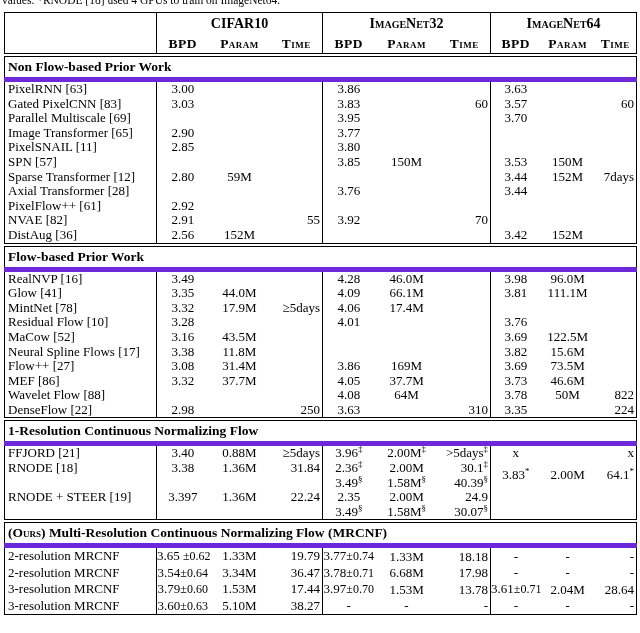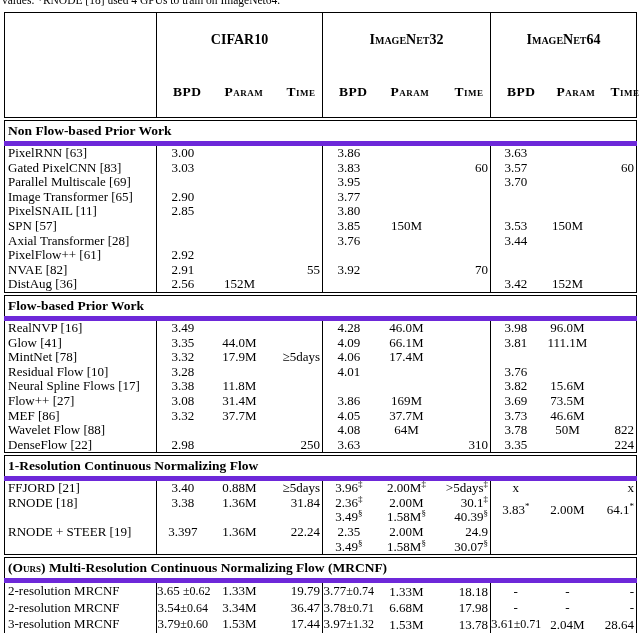--- a/index.html
+++ b/index.html
@@ -7,21 +7,21 @@
     width:640px; height:633px; overflow:hidden; background:#ffffff;
     font-family:"Liberation Serif","DejaVu Serif",serif; color:#000;
   }
   .caption {
     font-size:11.5px; line-height:12px; margin:-6px 0 6px 2px; white-space:nowrap;
   }
   table.results {
     border-collapse:collapse; table-layout:fixed; width:632px; margin-left:4px;
     border:1.5px solid #000;
   }
-  thead th { font-weight:normal; padding:16px; }
+  thead th { font-weight:normal; padding:0; }
   th.group { font-weight:bold; font-size:14px; text-align:center; height:21px; }
   .sc { font-variant:small-caps; }
   th.sub { font-variant:small-caps; font-size:13.5px; text-align:center; height:19px; letter-spacing:0.5px;font-weight:bold; }
   .g-start { border-left:1px solid #000; }
   tbody { border-top:4px double #000; }
   th.section-title {
     text-align:left; font-weight:bold; font-size:13.5px;
     padding:2px 0 2px 3px; border-bottom:5px solid #6d28d9;
   }
   tbody td { font-size:13px; line-height:14.6px; padding:0; vertical-align:middle; }
@@ -143,20 +143,32 @@
         <td class="val param"></td>
         <td class="val time"></td>
         <td class="val bpd g-start">3.85</td>
         <td class="val param">150M</td>
         <td class="val time"></td>
         <td class="val bpd g-start">3.53</td>
         <td class="val param">150M</td>
         <td class="val time"></td>
       </tr>
       <tr>
+        <td class="model">Sparse Transformer [12]</td>
+        <td class="val bpd g-start">2.80</td>
+        <td class="val param">59M</td>
+        <td class="val time"></td>
+        <td class="val bpd g-start"></td>
+        <td class="val param"></td>
+        <td class="val time"></td>
+        <td class="val bpd g-start">3.44</td>
+        <td class="val param">152M</td>
+        <td class="val time">7days</td>
+      </tr>
+      <tr>
         <td class="model">Axial Transformer [28]</td>
         <td class="val bpd g-start"></td>
         <td class="val param"></td>
         <td class="val time"></td>
         <td class="val bpd g-start">3.76</td>
         <td class="val param"></td>
         <td class="val time"></td>
         <td class="val bpd g-start">3.44</td>
         <td class="val param"></td>
         <td class="val time"></td>
@@ -241,20 +253,32 @@
       <tr>
         <td class="model">Residual Flow [10]</td>
         <td class="val bpd g-start">3.28</td>
         <td class="val param"></td>
         <td class="val time"></td>
         <td class="val bpd g-start">4.01</td>
         <td class="val param"></td>
         <td class="val time"></td>
         <td class="val bpd g-start">3.76</td>
         <td class="val param"></td>
+        <td class="val time"></td>
+      </tr>
+      <tr>
+        <td class="model">MaCow [52]</td>
+        <td class="val bpd g-start">3.16</td>
+        <td class="val param">43.5M</td>
+        <td class="val time"></td>
+        <td class="val bpd g-start"></td>
+        <td class="val param"></td>
+        <td class="val time"></td>
+        <td class="val bpd g-start">3.69</td>
+        <td class="val param">122.5M</td>
         <td class="val time"></td>
       </tr>
       <tr>
         <td class="model">Neural Spline Flows [17]</td>
         <td class="val bpd g-start">3.38</td>
         <td class="val param">11.8M</td>
         <td class="val time"></td>
         <td class="val bpd g-start"></td>
         <td class="val param"></td>
         <td class="val time"></td>
@@ -378,21 +402,21 @@
         <td class="val time">17.98</td>
         <td class="val bpd g-start">-</td>
         <td class="val param">-</td>
         <td class="val time">-</td>
       </tr>
       <tr>
         <td class="model">3-resolution MRCNF</td>
         <td class="val bpd g-start">3.79<span class="err">±0.60</span></td>
         <td class="val param">1.53M</td>
         <td class="val time">17.44</td>
-        <td class="val bpd g-start">3.97<span class="err">±1.32</span></td>
+        <td class="val bpd g-start">3.97<span class="err">±0.70</span></td>
         <td class="val param">1.53M</td>
         <td class="val time">13.78</td>
         <td class="val bpd g-start">3.61<span class="err">±0.71</span></td>
         <td class="val param">2.04M</td>
         <td class="val time">28.64</td>
       </tr>
       <tr>
         <td class="model">3-resolution MRCNF</td>
         <td class="val bpd g-start">3.60<span class="err">±0.63</span></td>
         <td class="val param">5.10M</td>

